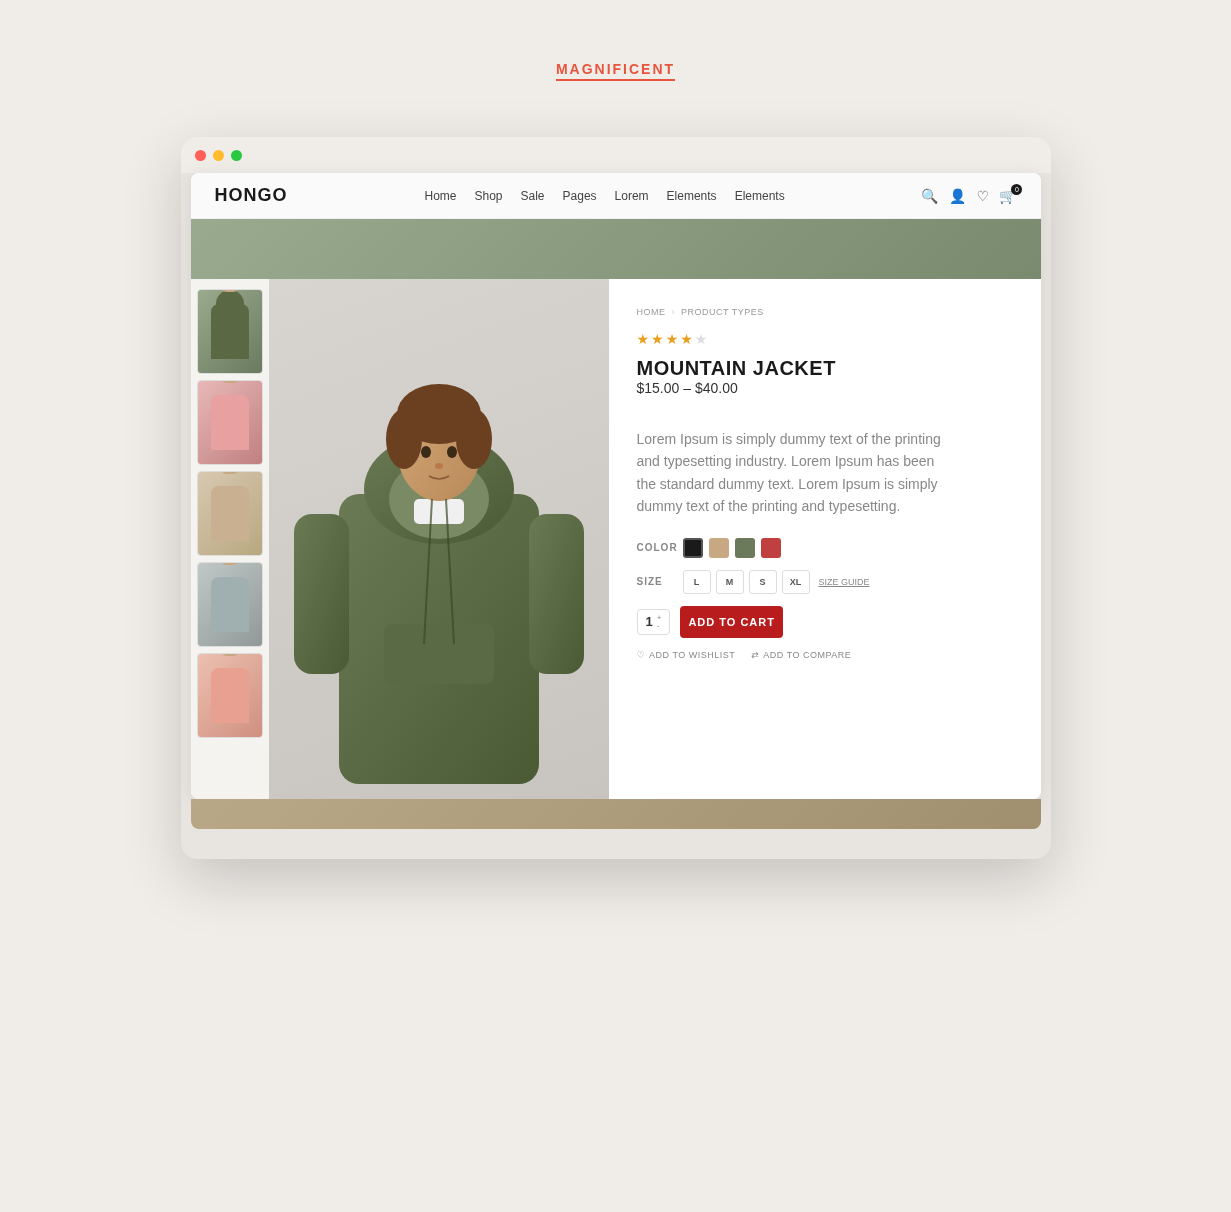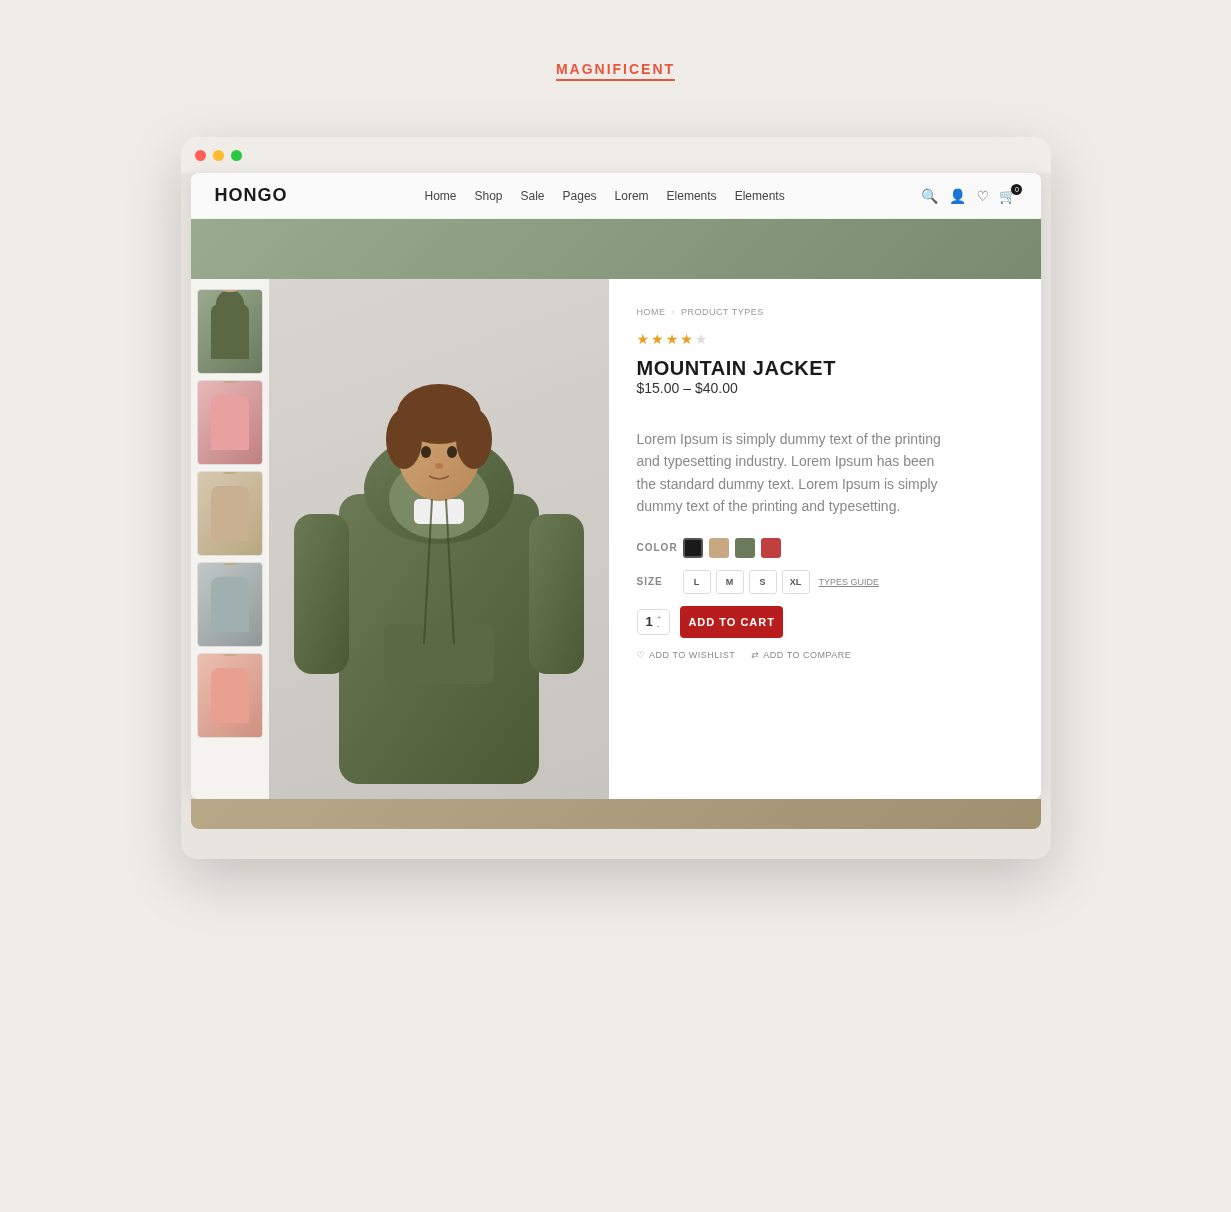--- a/index.html
+++ b/index.html
@@ -453,21 +453,21 @@
           </div>
         </div>
 
         <div class="option-row">
           <div class="option-label">SIZE</div>
           <div class="size-buttons">
             <div class="size-btn">L</div>
             <div class="size-btn">M</div>
             <div class="size-btn">S</div>
             <div class="size-btn">XL</div>
-            <span class="size-guide-link">TYPES GUIDE</span>
+            <span class="size-guide-link">SIZE GUIDE</span>
           </div>
         </div>
 
         <div class="add-to-cart-row">
           <div class="qty-inner" style="border:1px solid #ddd;border-radius:4px;gap:4px;padding:4px 8px;display:flex;align-items:center;">
             <span style="font-size:13px;font-weight:600;color:#333;">1</span>
             <div style="display:flex;flex-direction:column;gap:0;">
               <span style="font-size:8px;color:#888;line-height:1;cursor:pointer;">+</span>
               <span style="font-size:8px;color:#888;line-height:1;cursor:pointer;">-</span>
             </div>

